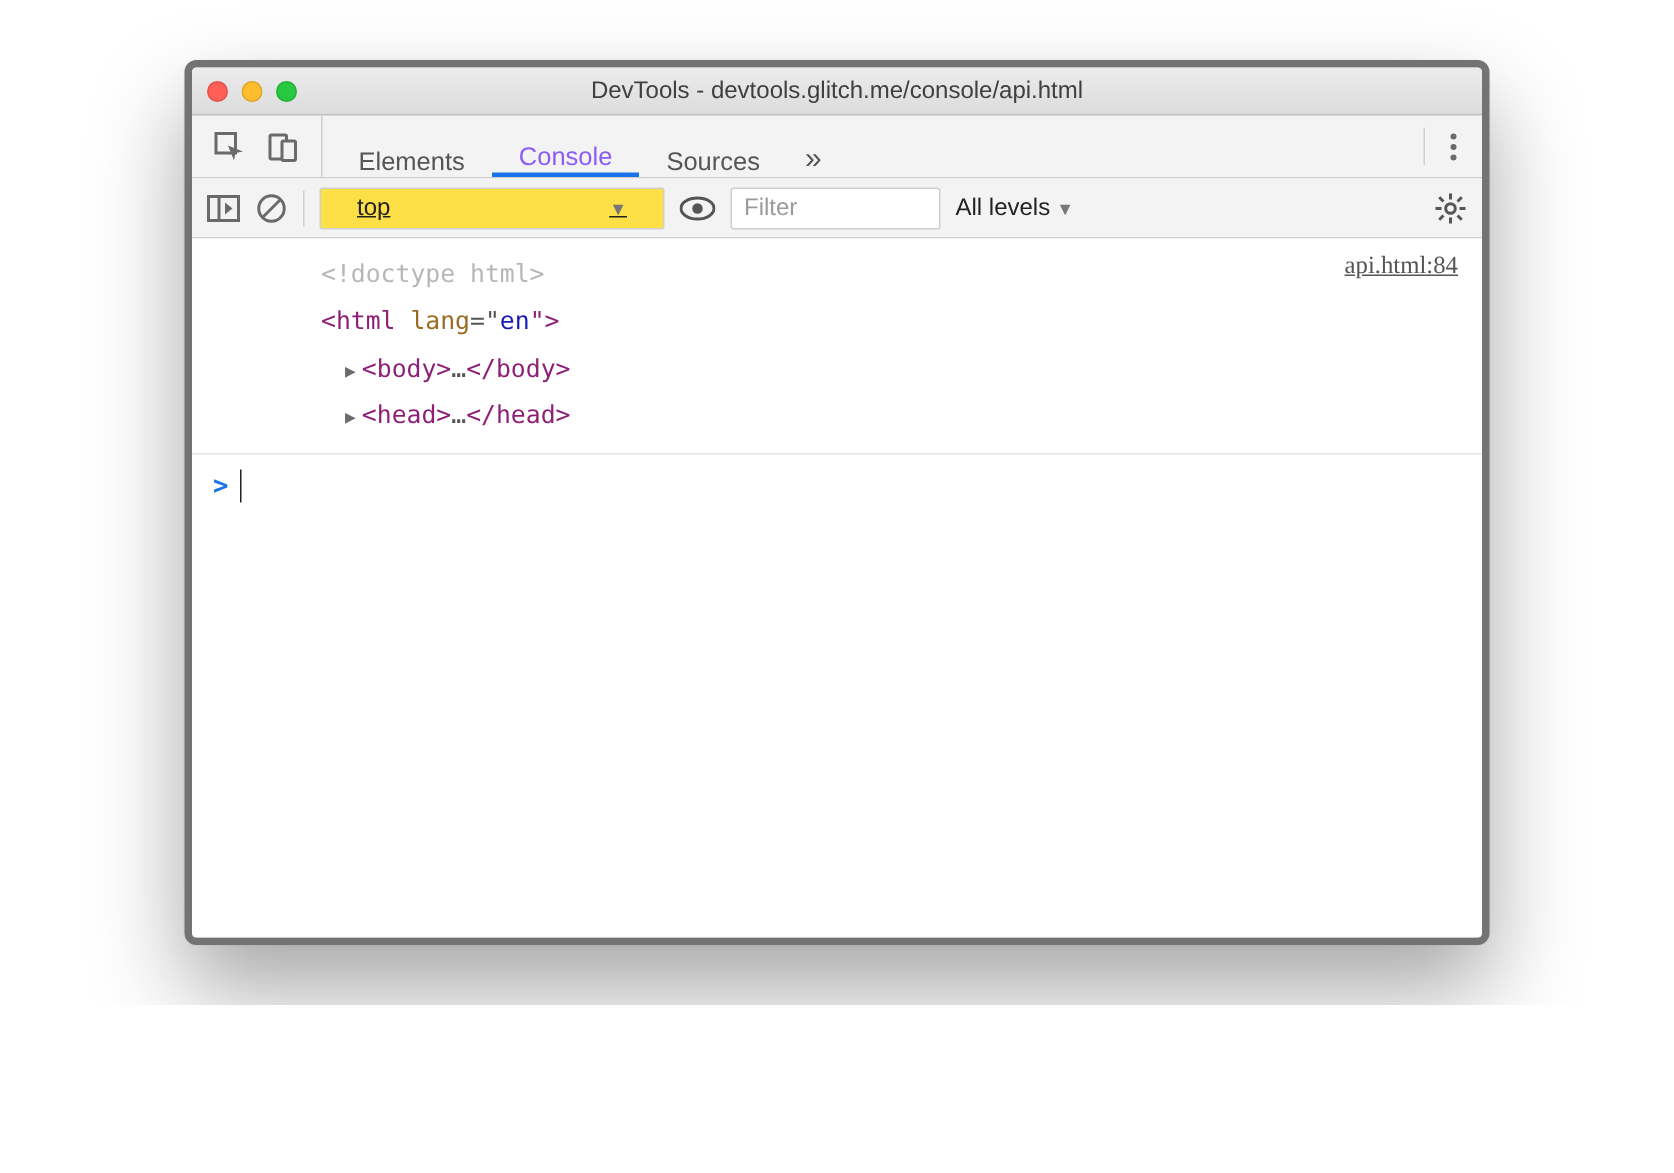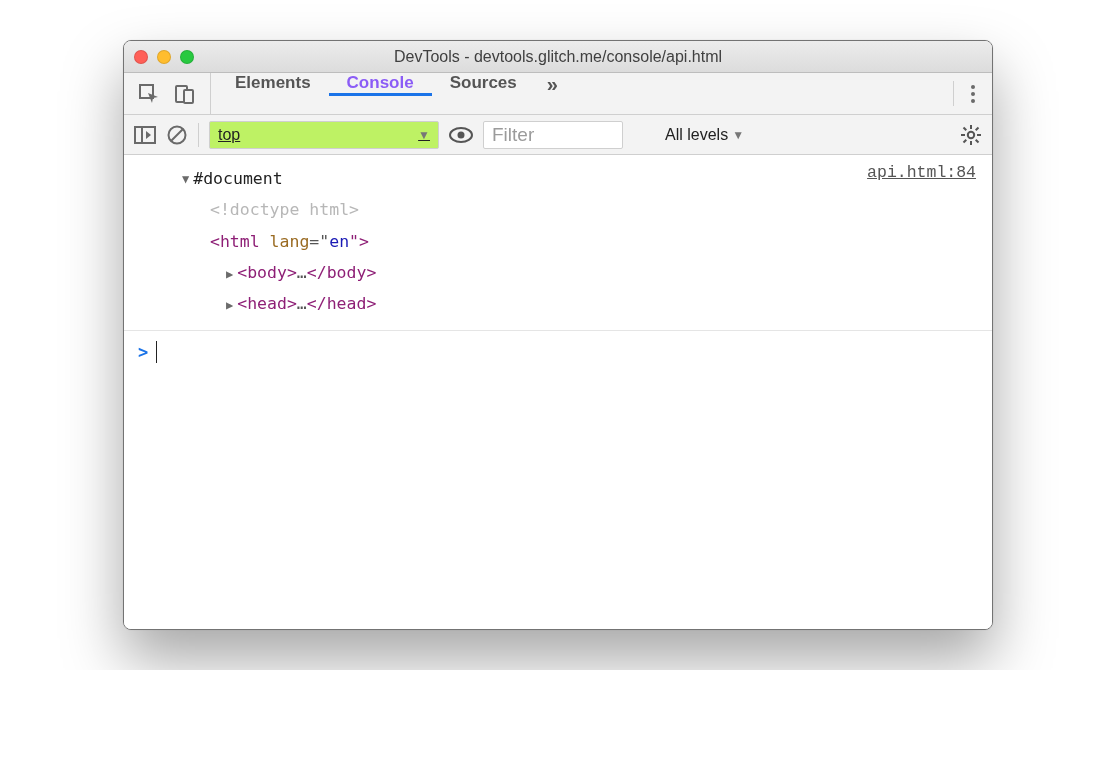--- a/index.html
+++ b/index.html
@@ -8,21 +8,21 @@
     font-family: -apple-system, "Helvetica Neue", Helvetica, Arial, sans-serif;
     display: flex;
     align-items: flex-start;
     justify-content: center;
     padding: 40px 0;
   }
   .window {
     width: 870px;
     height: 590px;
     background: #fff;
-    border: 1px solid #737373;
+    border: 5px solid #737373;
     border-radius: 8px;
     box-shadow: 0 30px 60px rgba(0,0,0,.35), 0 0 0 1px rgba(0,0,0,.02);
     overflow: hidden;
     display: flex;
     flex-direction: column;
   }
   
   .titlebar {
     height: 32px;
     background: linear-gradient(#ececec,#dcdcdc);
@@ -48,21 +48,21 @@
     display: flex;
     align-items: stretch;
     border-bottom: 1px solid #cfcfcf;
     background: #f3f3f3;
   }
   .tab-icons {
     display: flex; align-items: center; gap: 14px;
     padding: 0 14px;
     border-right: 1px solid #cfcfcf;
   }
-  .tab-list { display: flex; align-items: flex-start; flex: 1; padding-left: 6px; font-weight: bold; }
+  .tab-list { display: flex; align-items: flex-end; flex: 1; padding-left: 6px; }
   .tab {
     padding: 0 18px;
     display: flex; align-items: center;
     font-size: 17px; color: #555;
     cursor: default;
   }
   .tab.active { color: #8b5cf6; border-bottom: 3px solid #1a73e8; padding-bottom: 0; }
   .tab-more { display:flex; align-items:center; padding:0 12px; color:#555; font-size:20px; }
   .tab-divider { width:1px; background:#cfcfcf; margin:8px 0; }
   .tab-kebab { display:flex; align-items:center; padding:0 16px; color:#555; }
@@ -71,54 +71,54 @@
     height: 40px;
     background: #f3f3f3;
     border-bottom: 1px solid #cfcfcf;
     display: flex; align-items: center;
     padding: 0 10px;
     gap: 10px;
   }
   .vdiv { width:1px; height:24px; background:#cfcfcf; }
   .context-sel {
     height: 28px; min-width: 230px;
-    border: 1px solid #cfcfcf; background:#bef264;
+    border: 1px solid #cfcfcf; background:#fde047;
     display:flex; align-items:center; justify-content:space-between;
-    padding: 0 8px; color:#222; font-size:16px;
+    padding: 0 24px; color:#222; font-size:16px;
     border-radius: 2px;
     text-decoration: underline;
   }
   .context-sel .caret { color:#777; font-size:12px; }
   .filter {
     height: 28px; width: 140px;
     border: 1px solid #cfcfcf; background:#fff;
-    padding: 0 8px; font-size:19px;
+    padding: 0 8px; font-size:16px;
     border-radius:2px;
   }
   .filter::placeholder { color:#9b9b9b; }
-  .levels { font-size:16px; color:#222; display:flex; align-items:center; gap:4px;margin-left:32px; }
+  .levels { font-size:16px; color:#222; display:flex; align-items:center; gap:4px; }
   .levels .caret { color:#777; font-size:12px; }
   .subbar .spacer { flex:1; }
   
   .console {
     flex:1;
     font-family: Menlo, Consolas, monospace;
     font-size: 16.5px;
     background:#fff;
     overflow:auto;
   }
   .msg {
     border-bottom: 1px solid #e5e5e5;
     padding: 8px 16px 10px 16px;
     position: relative;
   }
   .src-link {
     position:absolute; right:16px; top:8px;
     color:#555; text-decoration: underline;
-    font-family: Liberation Mono, monospace;
+    font-family: Liberation Serif, serif;
   }
   .tree-line { white-space: pre; line-height: 1.9; }
   .tri { color:#6b6b6b; margin-right:4px; display:inline-block; }
   .tri.down { transform: translateY(-1px); }
   .tri.right::before { content:"▶"; font-size:12px; }
   .tri.down::before  { content:"▼"; font-size:12px; }
   .node-name { color:#222; }
   .doctype { color:#b7b7b7; }
   .tag { color:#8e1f76; }
   .attr-name { color:#9a6b22; }
@@ -230,21 +230,20 @@
             <line x1="15.7" y1="6.3" x2="18.5" y2="3.5"></line>
           </g>
         </svg>
     </span>
   </div>
 
   <div class="console">
     <div class="msg">
       <a class="src-link">api.html:84</a>
 
-      <div class="tree-line indent1"><span class="tri down"></span><span class="node-name">#document</span></div>
 
       <div class="tree-line indent2"><span class="doctype">&lt;!doctype html&gt;</span></div>
 
       <div class="tree-line indent2"><span class="tag">&lt;html </span><span class="attr-name">lang</span><span class="attr-eq">="</span><span class="attr-val">en</span><span class="tag">"&gt;</span></div>
 
       <div class="tree-line indent3"><span class="tri right"></span><span class="tag">&lt;body&gt;</span><span class="ellip">…</span><span class="tag">&lt;/body&gt;</span></div>
 
       <div class="tree-line indent3"><span class="tri right"></span><span class="tag">&lt;head&gt;</span><span class="ellip">…</span><span class="tag">&lt;/head&gt;</span></div>
 
     </div>

